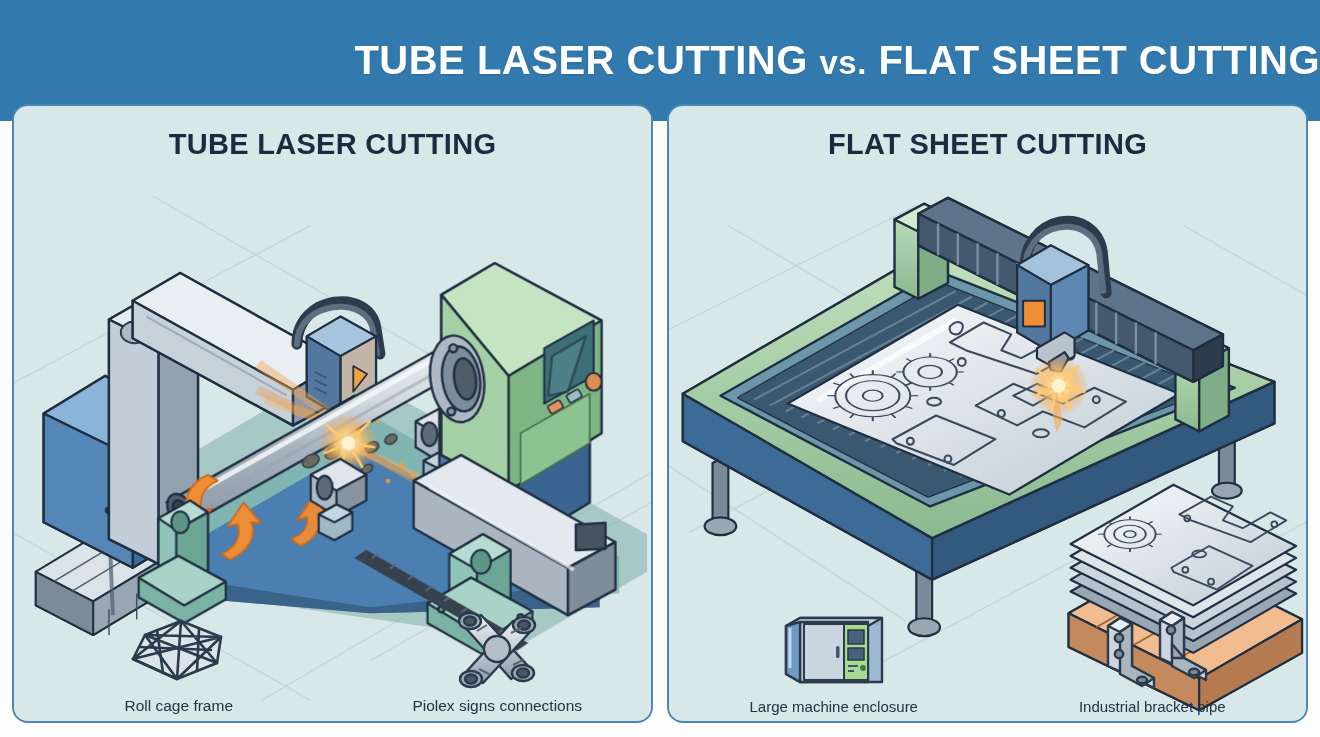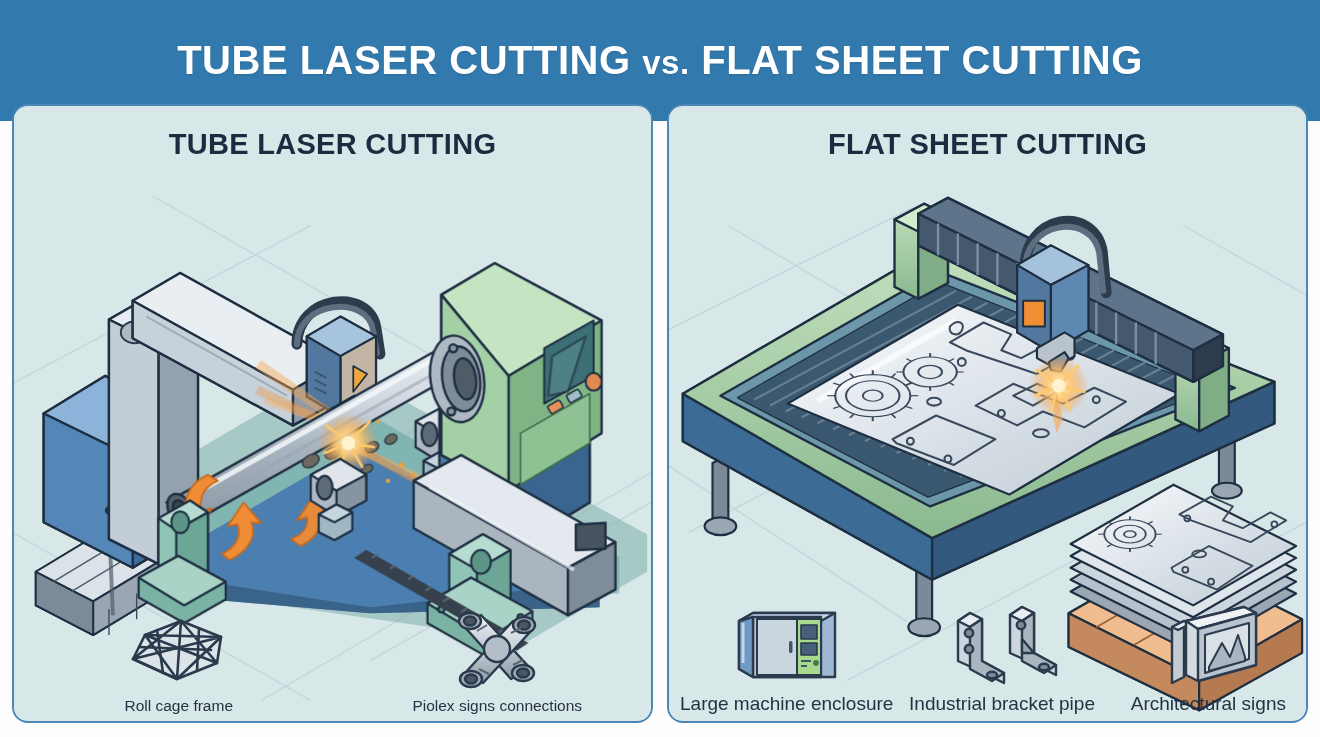--- a/index.html
+++ b/index.html
@@ -8,21 +8,21 @@
     background:#ffffff;
     font-family:"Liberation Sans", sans-serif;
     overflow:hidden;
   }
   .page { position:relative; width:1320px; height:737px; background:#fdfdfd; }
 
   
   .header {
     position:absolute; left:0; top:0; width:1320px; height:121px;
     background:#3279ad;
-    display:flex; align-items:center; justify-content:center;
+    display:flex; align-items:center; justify-content:flex-end;
   }
   .header-title {
     color:#ffffff;
     font-size:40px;
     font-weight:bold;
     letter-spacing:0.5px;
     text-align:center;
     font-family:"Liberation Sans", sans-serif;
     text-shadow:0 1px 2px rgba(0,0,0,.12);
     white-space:nowrap;
@@ -66,21 +66,21 @@
   .icon-art { width:120px; height:92px; }
   .icon-art svg { display:block; width:100%; height:100%; }
   .icon-label {
     margin-top:2px;
     font-size:15.5px;
     color:#243243;
     white-space:nowrap;
     font-family:"Liberation Sans", sans-serif;
   }
   .panel-left .icon-label { font-size:15.5px; }
-  .panel-right .icon-label { font-size:19px; }
+  .panel-right .icon-label { font-size:15px; }
 </style>
 </head>
 <body>
 
 <div class="page">
 
   <div class="header">
     <div class="header-title">
       <span>TUBE LASER CUTTING</span>
       <span class="vs">vs.</span>
@@ -700,34 +700,18 @@
                 <path d="M80 22 L92 14 L92 54 L114 66 L102 74 L80 62 Z" fill="#aab5c0"></path>
                 <circle cx="79" cy="26" r="4.2" fill="#7d8b98"></circle>
                 <ellipse cx="102" cy="68" rx="5" ry="3.2" fill="#7d8b98"></ellipse>
                 <path d="M80 40 L92 54 L80 54 Z" fill="#9aa7b3"></path>
               </g>
             </svg>
           </div>
           <div class="icon-label">Industrial bracket pipe</div>
         </div>
 
-        <div class="icon-cell">
-          <div class="icon-art">
-            <svg viewBox="0 0 120 92">
-              <g stroke="#2b3a4c" stroke-width="2.4" stroke-linejoin="round">
-                <path d="M24 28 L36 22 L36 78 L24 84 Z" fill="#c3ccd5"></path>
-                <path d="M24 28 L36 22 L42 25 L30 31 Z" fill="#e4eaef"></path>
-                <path d="M38 22 L96 8 L108 14 L108 66 L50 82 L38 76 Z" fill="#d3dbe2"></path>
-                <path d="M38 22 L96 8 L108 14 L50 30 Z" fill="#eef2f5"></path>
-                <path d="M50 30 L108 14 L108 66 L50 82 Z" fill="#b9c4cf"></path>
-                <path d="M57 36 L101 24 L101 60 L57 74 Z" fill="#d9e1e7" stroke="#2b3a4c" stroke-width="2"></path>
-                <path d="M61 68 L74 44 L82 58 L90 36 L97 58 L97 62 L61 72 Z" fill="#a9b5c1" stroke="#2b3a4c" stroke-width="2"></path>
-              </g>
-            </svg>
-          </div>
-          <div class="icon-label">Architectural signs</div>
-        </div>
 
       </div>
     </div>
 
   </div>
 </div>
 
 </body></html>

